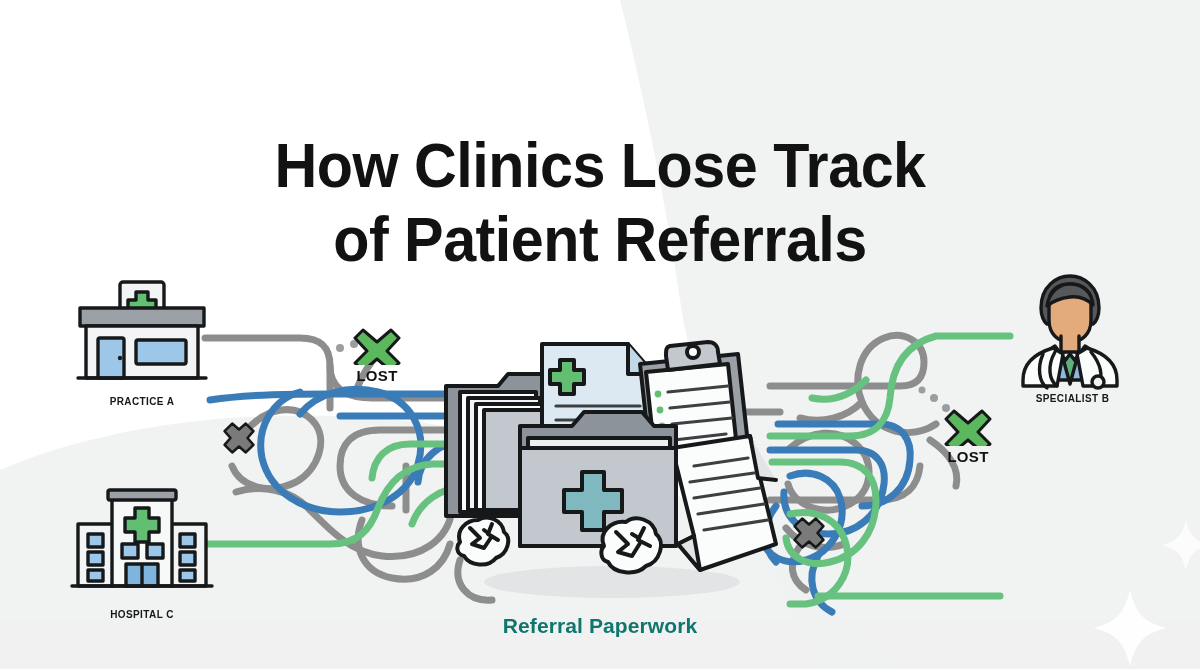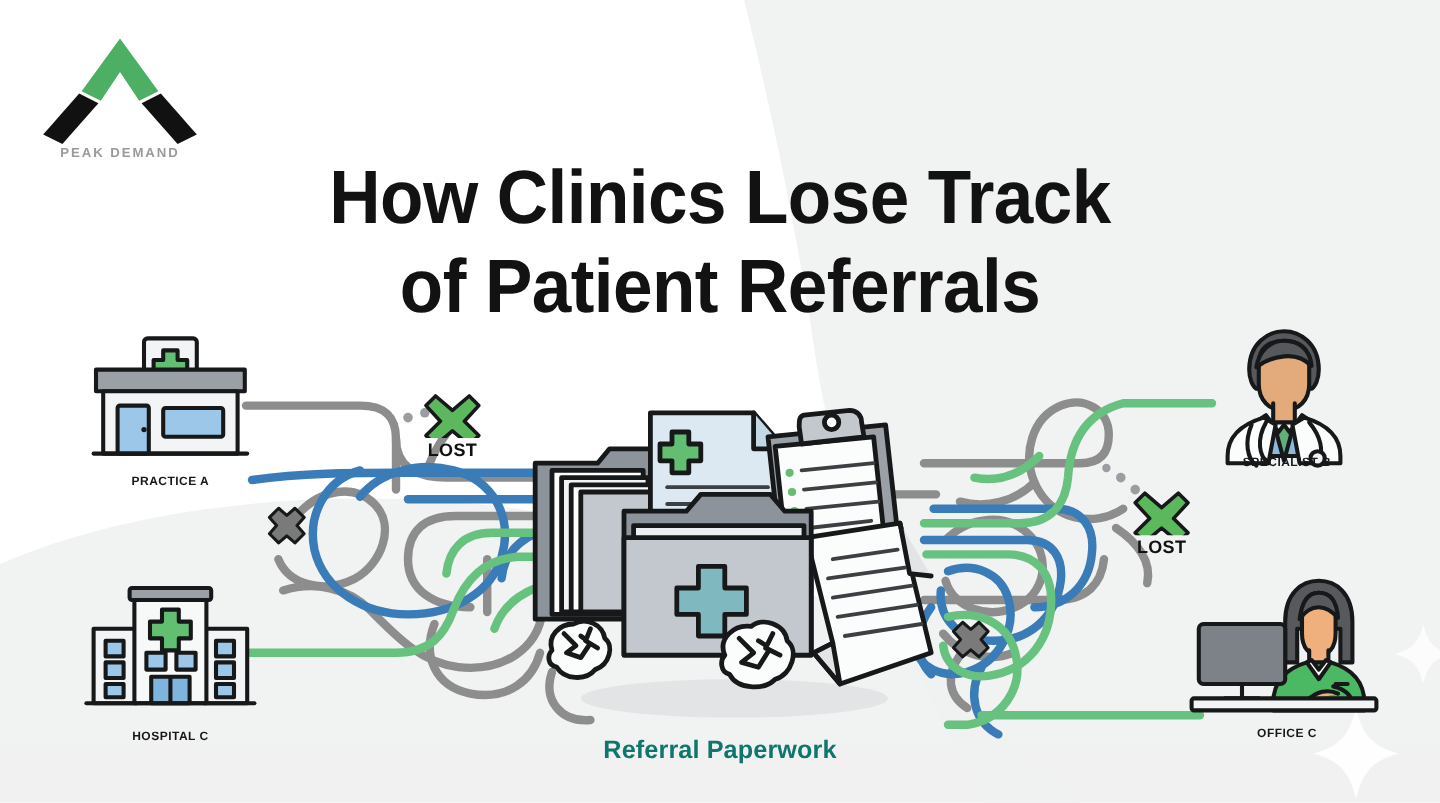--- a/index.html
+++ b/index.html
@@ -42,21 +42,21 @@
     position:absolute; left:50%; transform:translateX(-50%);
     white-space:nowrap;
     font-weight:bold; font-size:10px; letter-spacing:0.4px; color:#16181a;
   }
   #node-practice  { left:62px;  top:276px; width:160px; height:145px; }
   #node-hospital  { left:62px;  top:482px; width:160px; height:148px; }
   #node-specialist{ left:995px; top:272px; width:155px; height:150px; }
   #node-office    { left:985px; top:480px; width:175px; height:150px; }
   #node-practice  .node-label { top:120px; }
   #node-hospital  .node-label { top:127px; }
-  #node-specialist .node-label{ top:108px;text-align:right; }
+  #node-specialist .node-label{ top:121px;text-align:right; }
   #node-office    .node-label { top:126px; }
 
   
   .lost { position:absolute; width:80px; height:70px; }
   .lost .lost-label {
     position:absolute; left:50%; transform:translateX(-50%); top:42px;
     font-weight:bold; font-size:15px; letter-spacing:0.3px; color:#111;
     white-space:nowrap;
     text-align:right;
   }
@@ -148,31 +148,20 @@
 
     <g fill="#9b9ea1">
       <circle cx="340" cy="348" r="4"></circle>
       <circle cx="354" cy="344" r="4"></circle>
       <circle cx="934" cy="398" r="4"></circle>
       <circle cx="946" cy="408" r="4"></circle>
       <circle cx="922" cy="390" r="3.5"></circle>
     </g>
   </svg>
 
-  <div id="logo">
-    <svg viewBox="0 0 144 100" width="144" height="100">
-
-      <path d="M72 6 L104 50 L88 58 L72 34 L56 58 L40 50 Z" fill="#4caf64"></path>
-
-      <path d="M38 52 L54 60 L24 94 L8 86 Z" fill="#111111"></path>
-
-      <path d="M106 52 L90 60 L120 94 L136 86 Z" fill="#111111"></path>
-    </svg>
-    <div class="logo-label">PEAK DEMAND</div>
-  </div>
 
   <div id="title">
     <span class="t-line">How Clinics Lose Track</span>
     <span class="t-line">of Patient Referrals</span>
   </div>
 
   <div class="node" id="node-practice">
     <svg viewBox="0 0 160 120" width="160" height="120">
       <g stroke="#16181a" stroke-width="3.4" stroke-linejoin="round" fill="none">
 
@@ -249,50 +238,20 @@
 
         <path d="M60 80 C52 94 54 108 62 114" fill="none"></path>
         <path d="M48 82 C42 96 44 110 52 116" fill="none"></path>
         <path d="M96 80 C106 92 108 104 104 112" fill="none"></path>
         <circle cx="103" cy="110" r="6" fill="#f0f1f2"></circle>
       </g>
     </svg>
     <div class="node-label">SPECIALIST B</div>
   </div>
 
-  <div class="node" id="node-office">
-    <svg viewBox="0 0 170 122" width="170" height="122">
-      <g stroke="#16181a" stroke-width="3.4" stroke-linejoin="round" stroke-linecap="round">
-
-        <path d="M86 38 C86 14 100 4 114 4 C128 4 142 14 142 38 L142 72 L132 72 L132 44 L96 44 L96 72 L86 72 Z" fill="#57595d"></path>
-
-        <path d="M100 32 C100 20 106 14 114 14 C122 14 128 20 128 32 L128 48 C128 60 122 66 114 66 C106 66 100 60 100 48 Z" fill="#f0b07e"></path>
-
-        <path d="M98 36 C100 20 106 14 114 14 C123 14 129 20 130 35 C124 28 118 26 114 26 C108 26 102 30 98 36 Z" fill="#57595d"></path>
-
-        <path d="M106 62 L106 76 L122 76 L122 62" fill="#f0b07e"></path>
-
-        <path d="M104 72 C84 78 76 90 76 106 L76 112 L152 112 L152 106 C152 90 144 78 124 72 Z" fill="#4bb863"></path>
-
-        <path d="M104 72 L114 86 L124 72 L120 70 L114 78 L108 70 Z" fill="#fbfcfc"></path>
-
-        <path d="M126 92 C136 94 142 100 142 108" fill="none"></path>
-        <path d="M104 104 C112 96 122 94 130 98" fill="#f0b07e"></path>
-
-        <path d="M128 90 L138 90"></path>
-
-        <rect x="14" y="40" width="72" height="50" rx="4" fill="#7c8287"></rect>
-        <path d="M50 90 L50 102"></path>
-        <path d="M36 102 L64 102"></path>
-
-        <rect x="8" y="102" width="154" height="10" rx="2" fill="#f2f4f5"></rect>
-      </g>
-    </svg>
-    <div class="node-label">OFFICE C</div>
-  </div>
 
   <div class="lost" id="lost-left">
     <svg viewBox="0 0 80 40" width="80" height="40">
       <path d="M26 5 L40 17 L54 5 L62 13 L50 26 L62 38 L54 46 L40 34 L26 46 L18 38 L30 26 L18 13 Z" fill="#5cb85c" stroke="#16181a" stroke-width="3" stroke-linejoin="round"></path>
     </svg>
     <div class="lost-label">LOST</div>
   </div>
 
   <div class="lost" id="lost-right">
     <svg viewBox="0 0 80 40" width="80" height="40">

